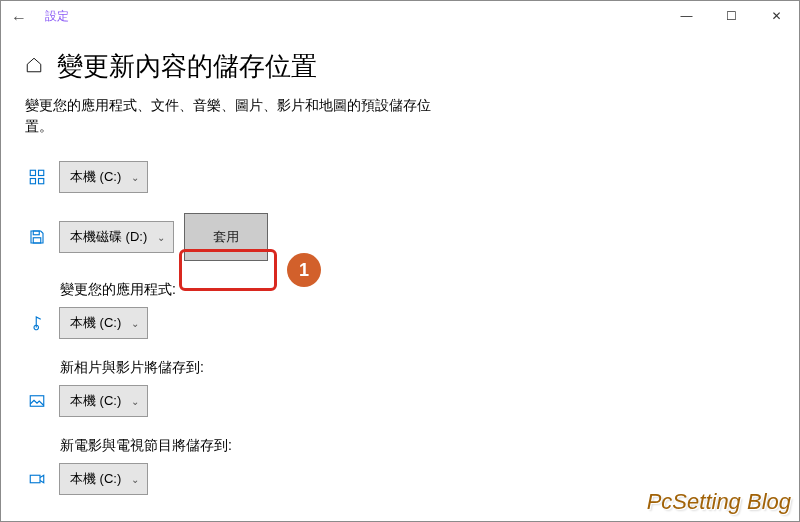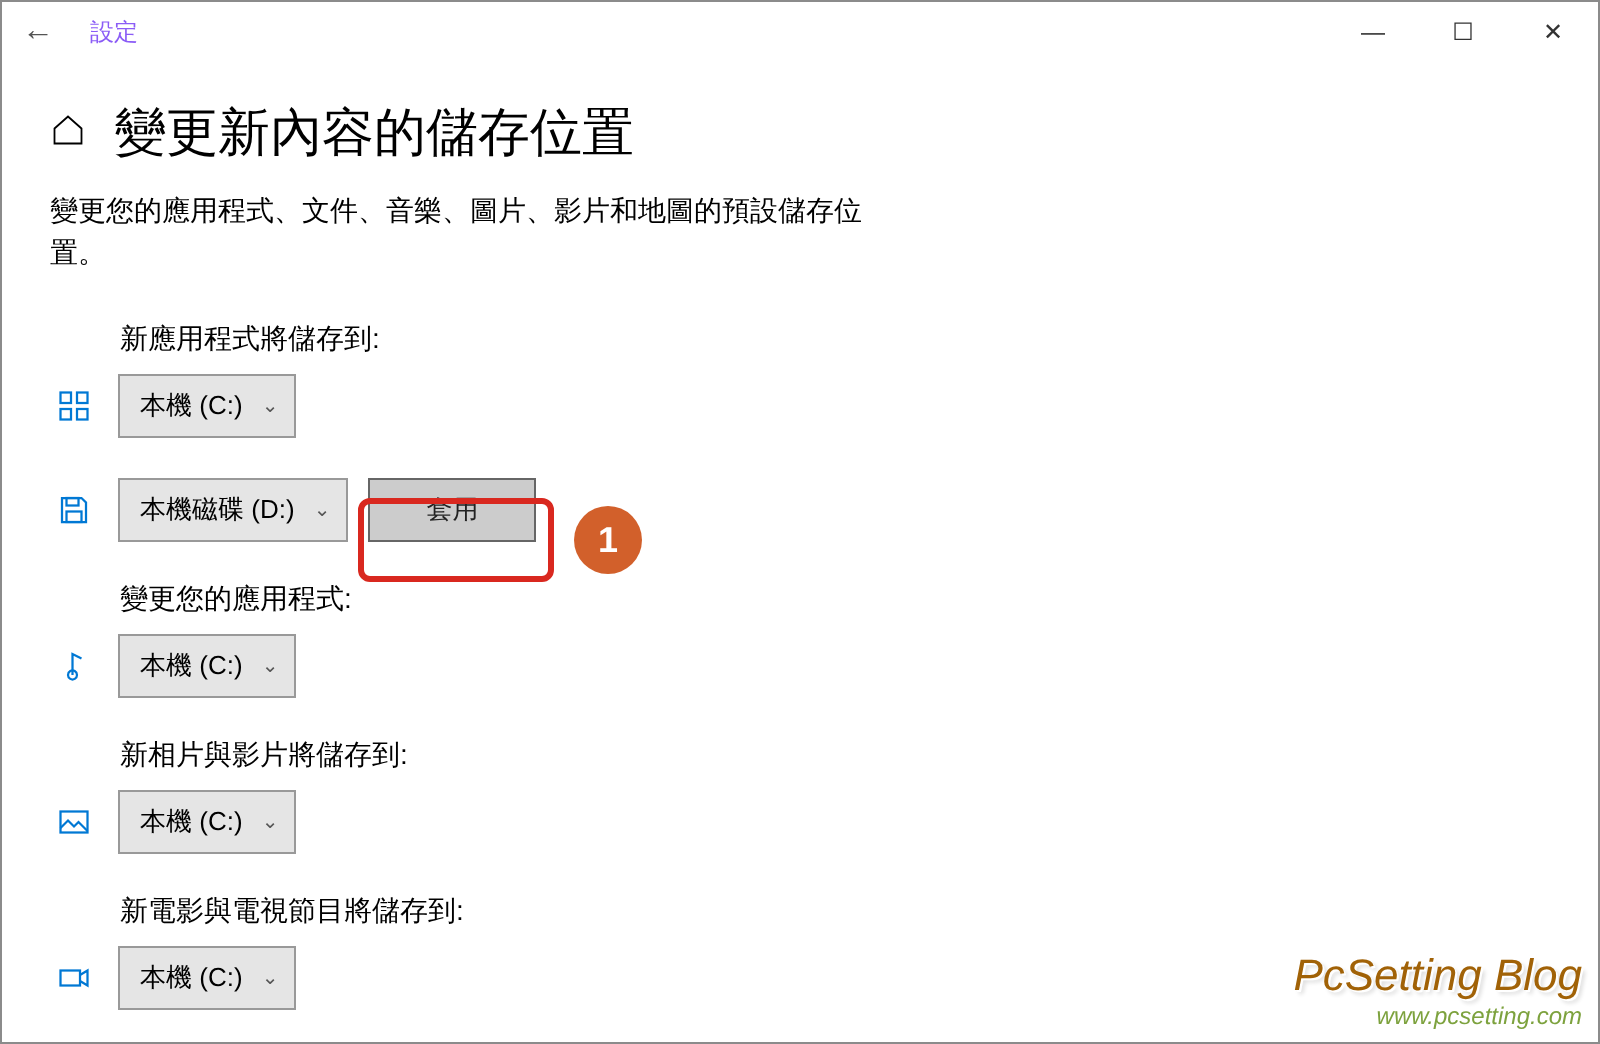--- a/index.html
+++ b/index.html
@@ -16,21 +16,21 @@
   .page-title { font-size: 26px; font-weight: 400; }
   .desc { font-size: 14px; line-height: 1.5; margin-bottom: 24px; max-width: 420px; }
   .section { margin-bottom: 20px; }
   .section-label { font-size: 14px; margin-bottom: 8px; padding-left: 35px; }
   .row { display: flex; align-items: center; gap: 10px; }
   .row-icon { width: 24px; display: flex; justify-content: center; color: #0078d4; }
   .row-icon svg { width: 18px; height: 18px; stroke: #0078d4; fill: none; }
   .dropdown { border: 1px solid #999; height: 32px; padding: 0 26px 0 10px; display: flex; align-items: center; font-size: 13px; background: #e5e5e5; position: relative; min-width: 87px; }
   .dropdown.wide { min-width: 114px; }
   .chev { position: absolute; right: 8px; font-size: 10px; color: #555; }
-  .apply-btn { border: 1px solid #666; background: #ccc; height: 32px; min-width: 84px; display: flex; align-items: center; justify-content: center; font-size: 13px; color: #222; }
+  .apply-btn { border: 1px solid #666; background: #ccc; height: 48px; min-width: 84px; display: flex; align-items: center; justify-content: center; font-size: 13px; color: #222; }
   .callout-box { position: absolute; left: 178px; top: 248px; width: 98px; height: 42px; border: 3px solid #d9281f; border-radius: 6px; pointer-events: none; }
   .callout-badge { position: absolute; left: 286px; top: 252px; width: 34px; height: 34px; border-radius: 50%; background: #d2602b; color: #fff; display: flex; align-items: center; justify-content: center; font-size: 18px; font-weight: 600; }
   .watermark { position: absolute; right: 8px; bottom: 6px; text-align: right; font-family: "Comic Sans MS", cursive; }
   .watermark .w1 { color: #a16207; font-size: 22px; font-style: italic; text-shadow: 1px 1px 0 #fff, 2px 2px 2px rgba(0,0,0,.15); }
   .watermark .w2 { color: #7da23e; font-size: 12px; font-style: italic; }
 </style>
 </head>
 <body>
 
 <div class="window">
@@ -52,21 +52,20 @@
         <svg viewBox="0 0 24 24" stroke="#000" stroke-width="1.2" fill="none">
             <path d="M3 11 L12 3 L21 11 V21 H3 Z"></path>
           </svg>
       </span>
       <span class="page-title">變更新內容的儲存位置</span>
     </div>
 
     <div class="desc">變更您的應用程式、文件、音樂、圖片、影片和地圖的預設儲存位置。</div>
 
     <div class="section">
-      <div class="section-label">新應用程式將儲存到:</div>
       <div class="row">
         <span class="row-icon">
           <svg viewBox="0 0 24 24" stroke-width="1.5">
               <rect x="3" y="3" width="7" height="7"></rect>
               <rect x="14" y="3" width="7" height="7"></rect>
               <rect x="3" y="14" width="7" height="7"></rect>
               <rect x="14" y="14" width="7" height="7"></rect>
             </svg>
         </span>
         <div class="dropdown">
@@ -143,16 +142,15 @@
       </div>
     </div>
 
   </div>
 
   <div class="callout-box"></div>
   <div class="callout-badge">1</div>
 
   <div class="watermark">
     <div class="w1">PcSetting Blog</div>
-    <div class="w2">www.pcsetting.com</div>
   </div>
 
 </div>
 
 </body></html>

